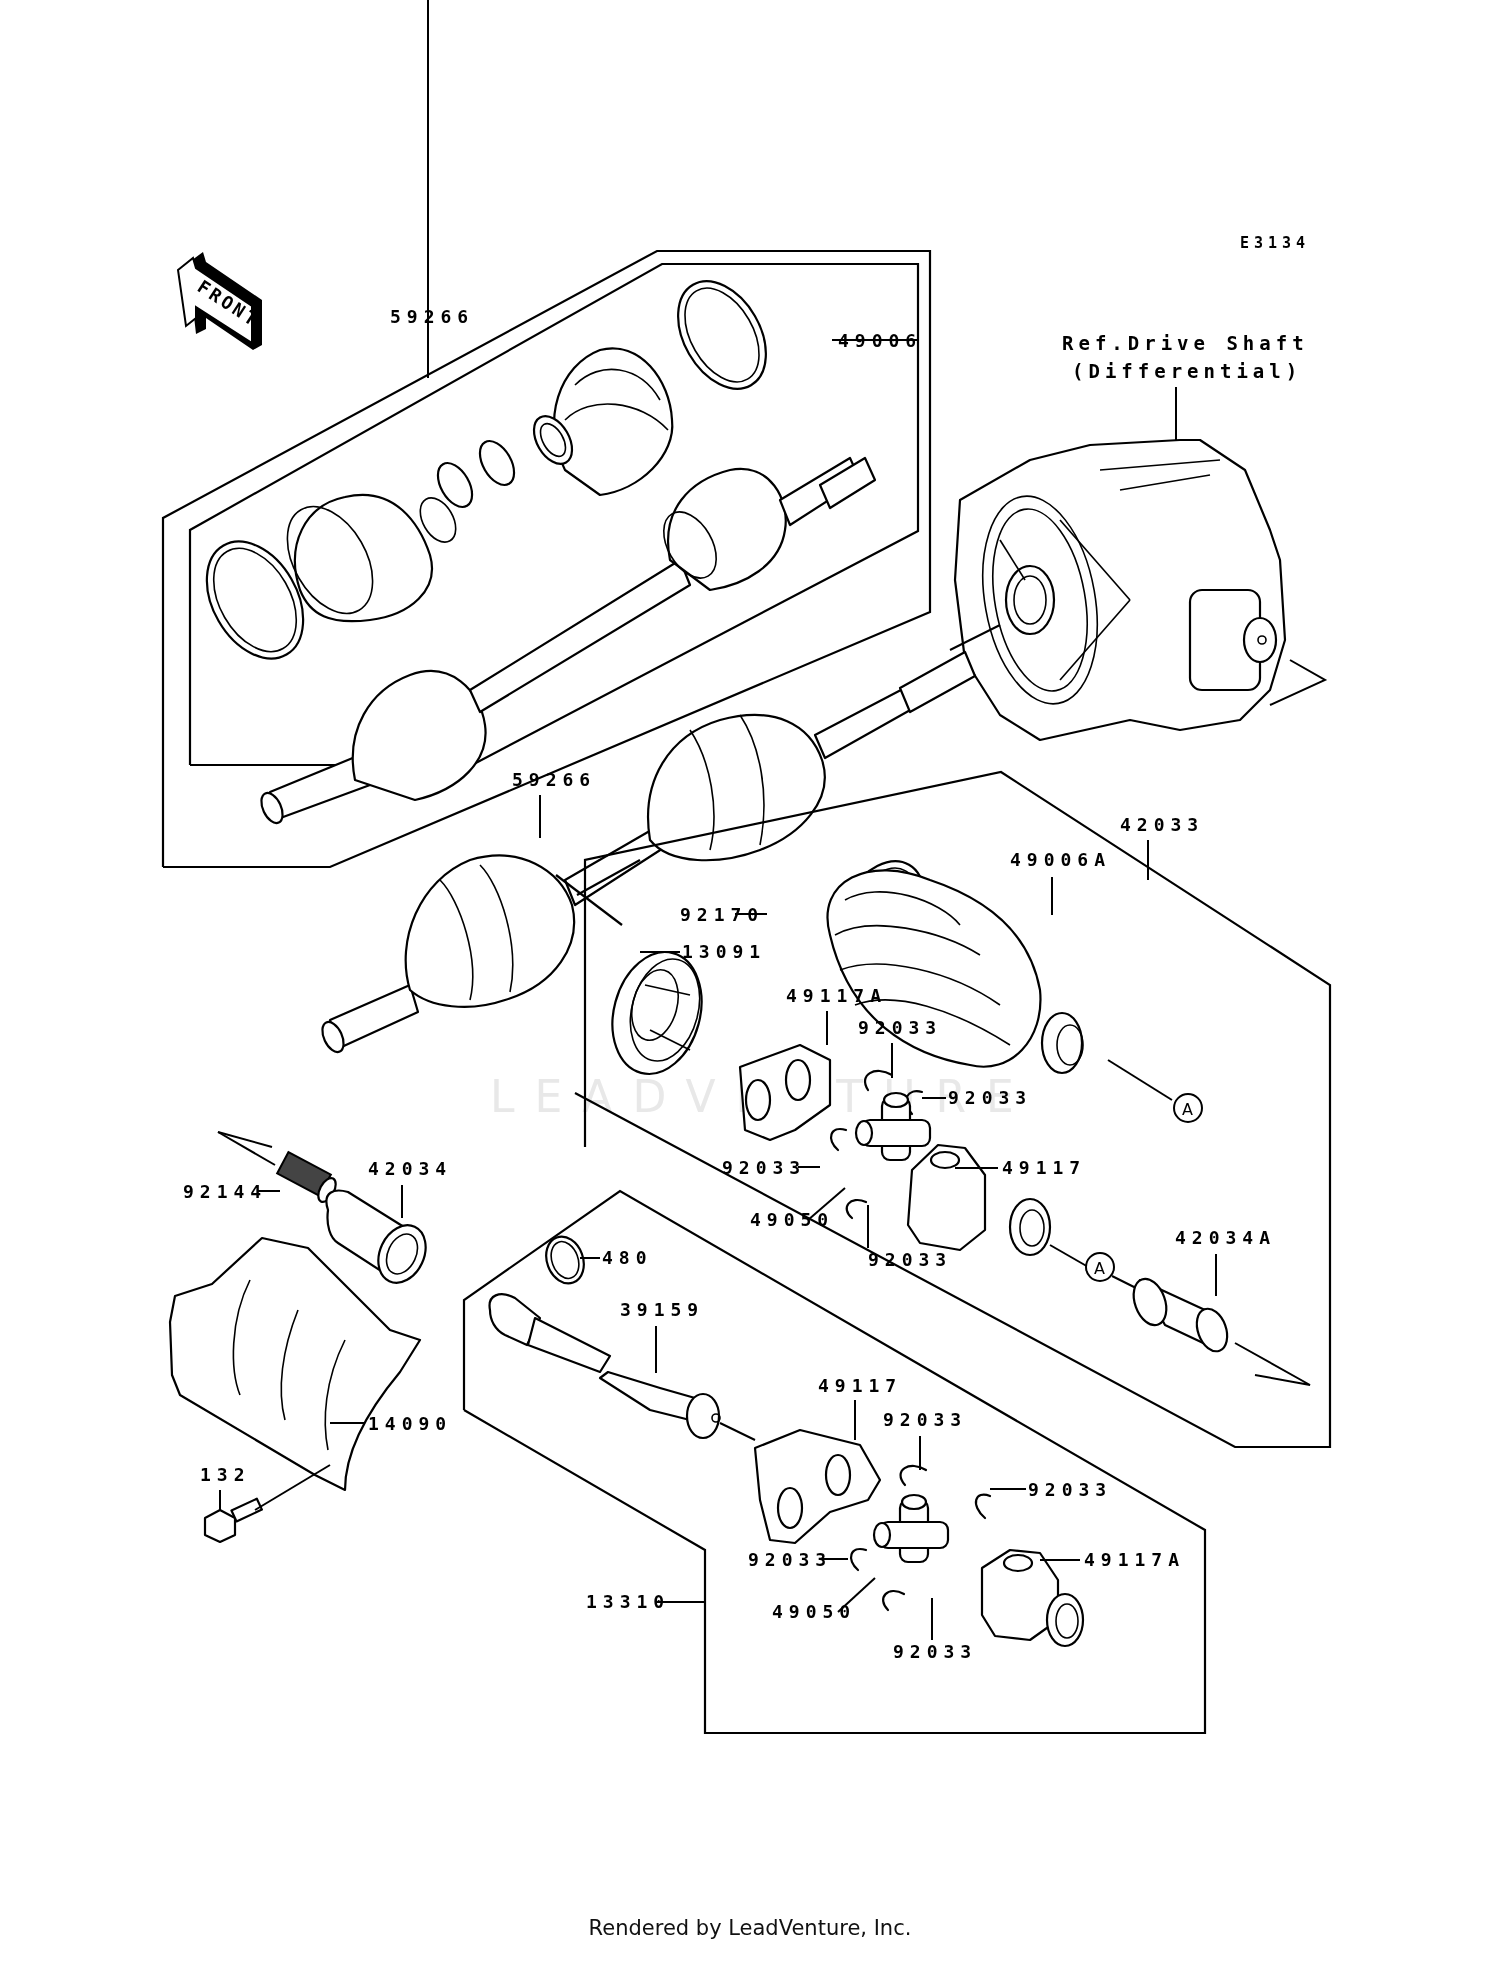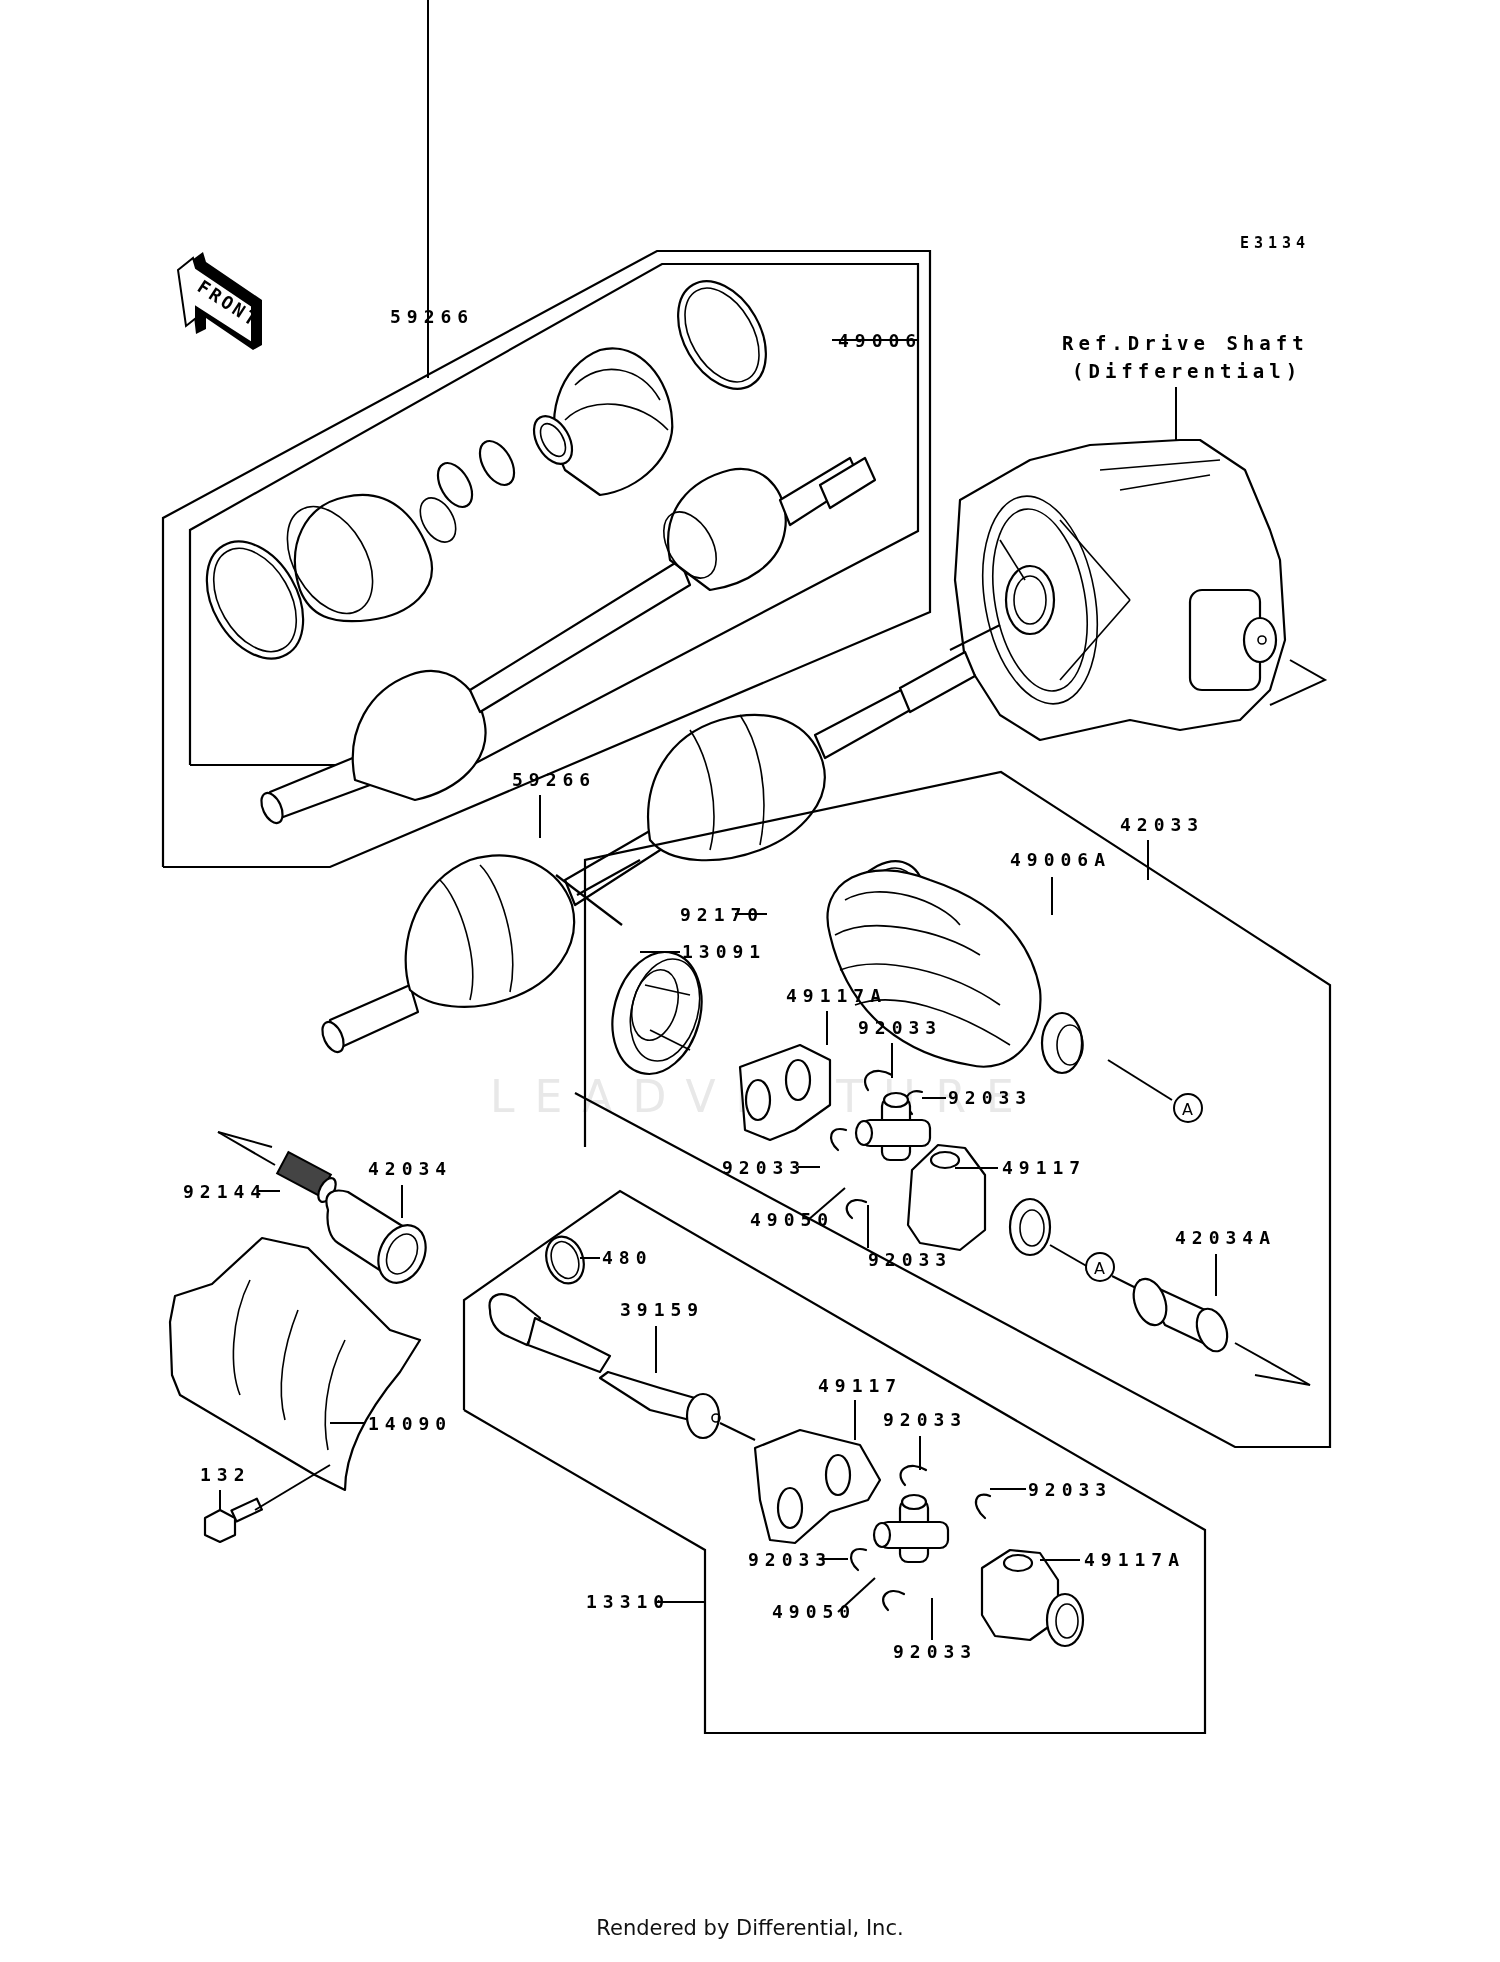--- a/index.html
+++ b/index.html
@@ -304,13 +304,13 @@
     <path class="part" d="M982,1568 L1010,1550 L1040,1553 L1058,1580 L1058,1620 L1030,1640 L995,1636 L982,1615 Z"></path>
     <ellipse class="part" cx="1018" cy="1563" rx="14" ry="8"></ellipse>
     <ellipse class="part" cx="1065" cy="1620" rx="18" ry="26"></ellipse>
     <ellipse class="thin" cx="1067" cy="1621" rx="11" ry="17"></ellipse>
   </g>
   <text class="lbl" x="1084" y="1566">49117A</text>
   <line class="leader" x1="1040" y1="1560" x2="1080" y2="1560"></line>
 
 </svg>
 
-<div id="footer">Rendered by Differential, Inc.</div>
+<div id="footer">Rendered by LeadVenture, Inc.</div>
 
 </body></html>

